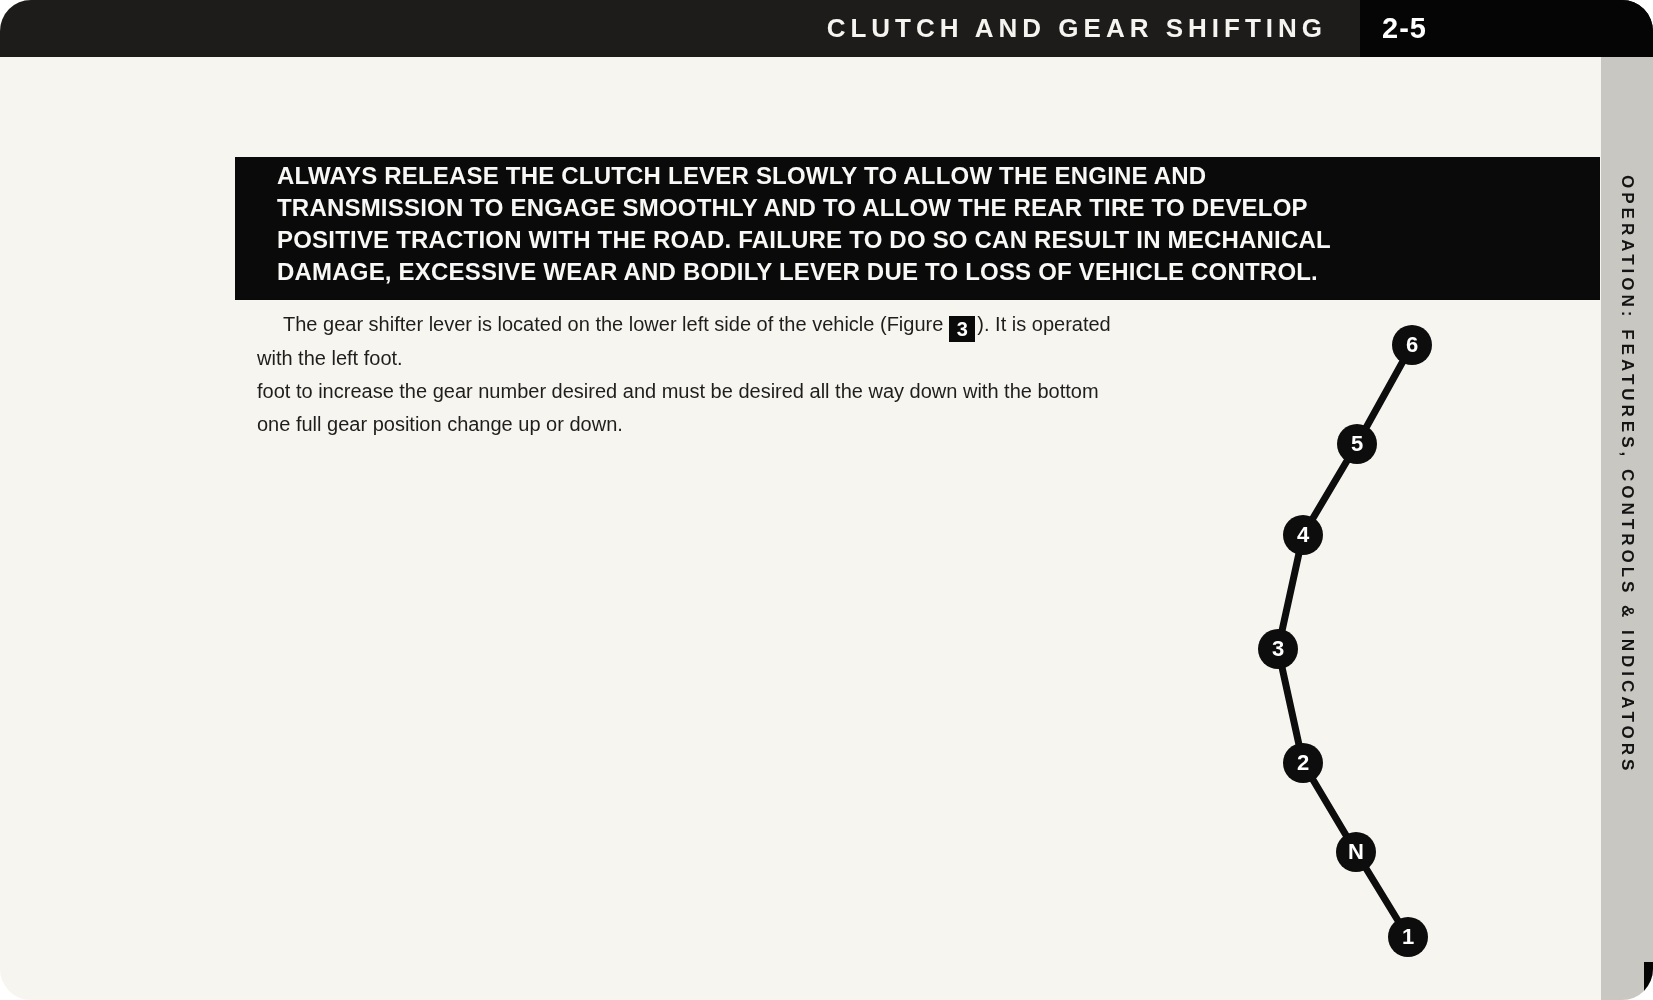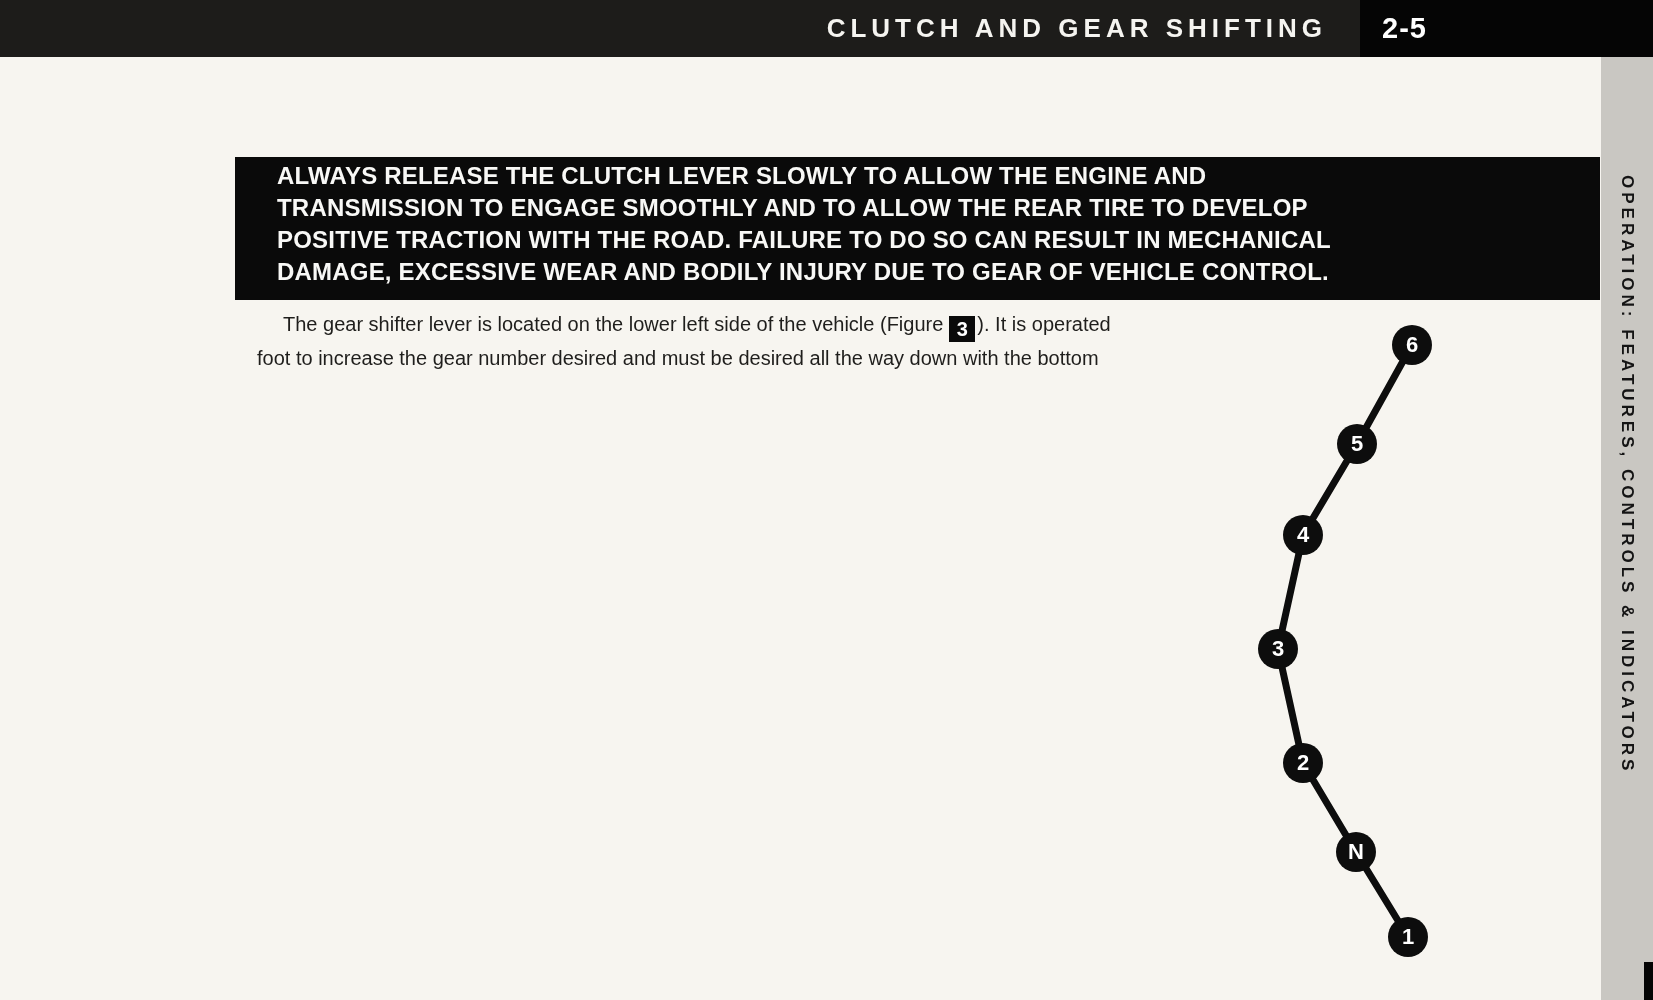--- a/index.html
+++ b/index.html
@@ -3,20 +3,21 @@
 <meta charset="utf-8">
 <style>
   html, body { margin: 0; padding: 0; }
   .page {
     position: relative;
     width: 1653px;
     height: 1000px;
     background: #f7f5f0;
     overflow: hidden;
     font-family: "Liberation Sans", sans-serif;
+    border-radius: 31px;
   }
 
   
   .header-bar {
     position: absolute;
     left: 0; top: 0;
     width: 1653px; height: 57px;
     background: #1d1c1a;
   }
   .header-title {
@@ -164,28 +165,30 @@
     <div class="header-title">CLUTCH AND GEAR SHIFTING</div>
     <div class="header-section-box">
       <span class="header-section-label">2-5</span>
     </div>
   </div>
 
   <div class="warning-box">
     <div class="warning-line">ALWAYS RELEASE THE CLUTCH LEVER SLOWLY TO ALLOW THE ENGINE AND</div>
     <div class="warning-line">TRANSMISSION TO ENGAGE SMOOTHLY AND TO ALLOW THE REAR TIRE TO DEVELOP</div>
     <div class="warning-line">POSITIVE TRACTION WITH THE ROAD. FAILURE TO DO SO CAN RESULT IN MECHANICAL</div>
-    <div class="warning-line">DAMAGE, EXCESSIVE WEAR AND BODILY INJURY DUE TO GEAR OF VEHICLE CONTROL.</div>
+    <div class="warning-line">DAMAGE, EXCESSIVE WEAR AND BODILY LEVER DUE TO LOSS OF VEHICLE CONTROL.</div>
   </div>
 
   <div class="body-text">
     <div class="body-line indent">
       <span>The gear shifter lever is located on the lower left side of the vehicle (Figure</span><span class="figure-ref-box">3</span><span>). It is operated</span>
     </div>
+    <div class="body-line">with the left foot.</div>
     <div class="body-line">foot to increase the gear number desired and must be desired all the way down with the bottom</div>
+    <div class="body-line">one full gear position change up or down.</div>
   </div>
 
   <svg class="diagram-lines" viewBox="0 0 1653 1000">
     <polyline points="1412,345 1357,444 1303,535 1278,649 1303,763 1356,852 1408,937" fill="none" stroke="#0d0d0d" stroke-width="7" stroke-linecap="round" stroke-linejoin="round"></polyline>
   </svg>
   <div class="gear-node gear-6">6</div>
   <div class="gear-node gear-5">5</div>
   <div class="gear-node gear-4">4</div>
   <div class="gear-node gear-3">3</div>
   <div class="gear-node gear-2">2</div>

